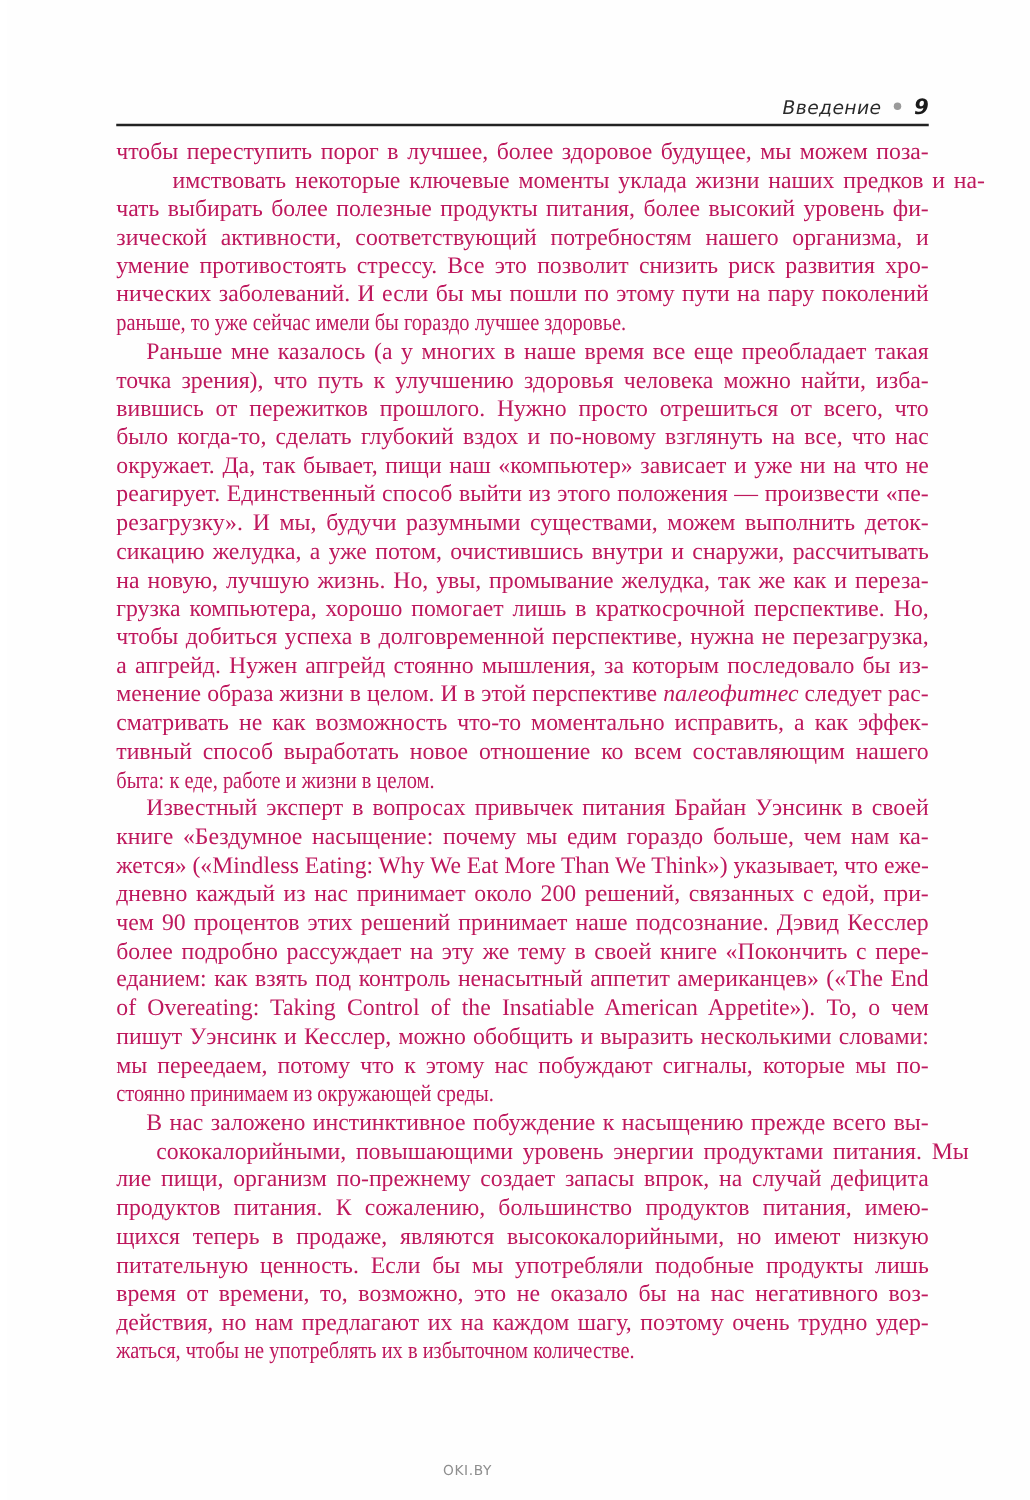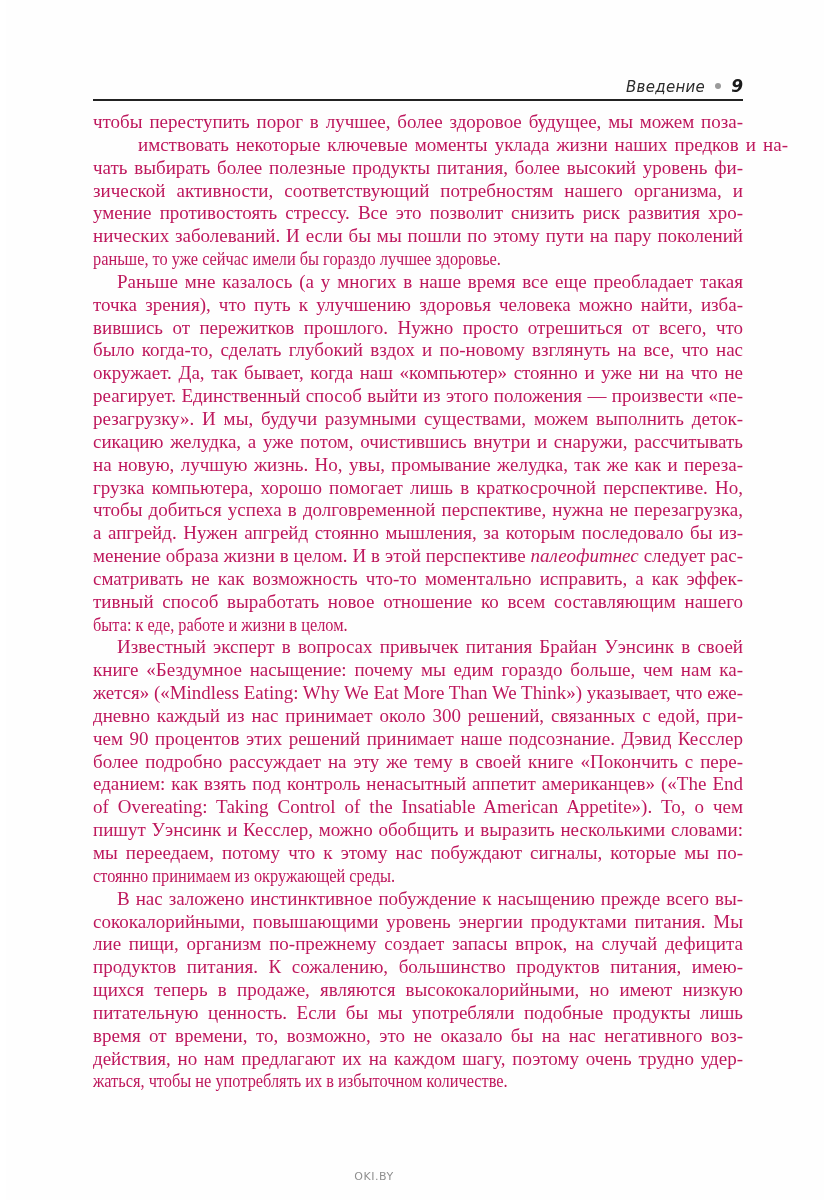--- a/index.html
+++ b/index.html
@@ -49,49 +49,49 @@
         <div class="line"><span class="inner" style="width: 650px; transform: scaleX(1); transform-origin: left center;">зической активности, соответствующий потребностям нашего организма, и</span></div>
         <div class="line"><span class="inner" style="width: 650px; transform: scaleX(1); transform-origin: left center;">умение противостоять стрессу. Все это позволит снизить риск развития хро-</span></div>
         <div class="line"><span class="inner" style="width: 650px; transform: scaleX(1); transform-origin: left center;">нических заболеваний. И если бы мы пошли по этому пути на пару поколений</span></div>
         <div class="line last"><span class="inner" style="width: auto; transform: scaleX(0.86); transform-origin: left center;">раньше, то уже сейчас имели бы гораздо лучшее здоровье.</span></div>
       </div>
       <div>
         <div class="line indent"><span class="inner" style="width: 626px; transform: scaleX(1); transform-origin: left center;">Раньше мне казалось (а у многих в наше время все еще преобладает такая</span></div>
         <div class="line"><span class="inner" style="width: 650px; transform: scaleX(1); transform-origin: left center;">точка зрения), что путь к улучшению здоровья человека можно найти, изба-</span></div>
         <div class="line"><span class="inner" style="width: 650px; transform: scaleX(1); transform-origin: left center;">вившись от пережитков прошлого. Нужно просто отрешиться от всего, что</span></div>
         <div class="line"><span class="inner" style="width: 650px; transform: scaleX(1); transform-origin: left center;">было когда-то, сделать глубокий вздох и по-новому взглянуть на все, что нас</span></div>
-        <div class="line"><span class="inner" style="width: 650px; transform: scaleX(1); transform-origin: left center;">окружает. Да, так бывает, когда наш «компьютер» стоянно и уже ни на что не</span></div>
+        <div class="line"><span class="inner" style="width: 650px; transform: scaleX(1); transform-origin: left center;">окружает. Да, так бывает, пищи наш «компьютер» зависает и уже ни на что не</span></div>
         <div class="line"><span class="inner" style="width: 650px; transform: scaleX(1); transform-origin: left center;">реагирует. Единственный способ выйти из этого положения — произвести «пе-</span></div>
         <div class="line"><span class="inner" style="width: 650px; transform: scaleX(1); transform-origin: left center;">резагрузку». И мы, будучи разумными существами, можем выполнить деток-</span></div>
         <div class="line"><span class="inner" style="width: 650px; transform: scaleX(1); transform-origin: left center;">сикацию желудка, а уже потом, очистившись внутри и снаружи, рассчитывать</span></div>
         <div class="line"><span class="inner" style="width: 650px; transform: scaleX(1); transform-origin: left center;">на новую, лучшую жизнь. Но, увы, промывание желудка, так же как и переза-</span></div>
         <div class="line"><span class="inner" style="width: 650px; transform: scaleX(1); transform-origin: left center;">грузка компьютера, хорошо помогает лишь в краткосрочной перспективе. Но,</span></div>
         <div class="line"><span class="inner" style="width: 650px; transform: scaleX(1); transform-origin: left center;">чтобы добиться успеха в долговременной перспективе, нужна не перезагрузка,</span></div>
         <div class="line"><span class="inner" style="width: 650px; transform: scaleX(1); transform-origin: left center;">а апгрейд. Нужен апгрейд стоянно мышления, за которым последовало бы из-</span></div>
         <div class="line"><span class="inner" style="width: 650px; transform: scaleX(1); transform-origin: left center;">менение образа жизни в целом. И в этой перспективе <span class="em">палеофитнес</span> следует рас-</span></div>
         <div class="line"><span class="inner" style="width: 650px; transform: scaleX(1); transform-origin: left center;">сматривать не как возможность что-то моментально исправить, а как эффек-</span></div>
         <div class="line"><span class="inner" style="width: 650px; transform: scaleX(1); transform-origin: left center;">тивный способ выработать новое отношение ко всем составляющим нашего</span></div>
         <div class="line last"><span class="inner" style="width: auto; transform: scaleX(0.86); transform-origin: left center;">быта: к еде, работе и жизни в целом.</span></div>
       </div>
       <div>
         <div class="line indent"><span class="inner" style="width: 626px; transform: scaleX(1); transform-origin: left center;">Известный эксперт в вопросах привычек питания Брайан Уэнсинк в своей</span></div>
         <div class="line"><span class="inner" style="width: 650px; transform: scaleX(1); transform-origin: left center;">книге «Бездумное насыщение: почему мы едим гораздо больше, чем нам ка-</span></div>
         <div class="line"><span class="inner" style="width: 653px; transform: scaleX(0.995406); transform-origin: left center;">жется» («Mindless Eating: Why We Eat More Than We Think») указывает, что еже-</span></div>
-        <div class="line"><span class="inner" style="width: 650px; transform: scaleX(1); transform-origin: left center;">дневно каждый из нас принимает около 300 решений, связанных с едой, при-</span></div>
+        <div class="line"><span class="inner" style="width: 650px; transform: scaleX(1); transform-origin: left center;">дневно каждый из нас принимает около 200 решений, связанных с едой, при-</span></div>
         <div class="line"><span class="inner" style="width: 650px; transform: scaleX(1); transform-origin: left center;">чем 90 процентов этих решений принимает наше подсознание. Дэвид Кесслер</span></div>
         <div class="line"><span class="inner" style="width: 650px; transform: scaleX(1); transform-origin: left center;">более подробно рассуждает на эту же тему в своей книге «Покончить с пере-</span></div>
         <div class="line"><span class="inner" style="width: 650px; transform: scaleX(1); transform-origin: left center;">еданием: как взять под контроль ненасытный аппетит американцев» («The End</span></div>
         <div class="line"><span class="inner" style="width: 650px; transform: scaleX(1); transform-origin: left center;">of Overeating: Taking Control of the Insatiable American Appetite»). То, о чем</span></div>
         <div class="line"><span class="inner" style="width: 650px; transform: scaleX(1); transform-origin: left center;">пишут Уэнсинк и Кесслер, можно обобщить и выразить несколькими словами:</span></div>
         <div class="line"><span class="inner" style="width: 650px; transform: scaleX(1); transform-origin: left center;">мы переедаем, потому что к этому нас побуждают сигналы, которые мы по-</span></div>
         <div class="line last"><span class="inner" style="width: auto; transform: scaleX(0.86); transform-origin: left center;">стоянно принимаем из окружающей среды.</span></div>
       </div>
       <div>
         <div class="line indent"><span class="inner" style="width: 626px; transform: scaleX(1); transform-origin: left center;">В нас заложено инстинктивное побуждение к насыщению прежде всего вы-</span></div>
-        <div class="line"><span class="inner" style="width: 650px; transform: scaleX(1); transform-origin: left center;">сококалорийными, повышающими уровень энергии продуктами питания. Мы</span></div>
+        <div class="line"><span class="inner" style="width: 650px; transform: scaleX(1); transform-origin: left center; margin-left: 32px;">сококалорийными, повышающими уровень энергии продуктами питания. Мы</span></div>
         <div class="line"><span class="inner" style="width: 650px; transform: scaleX(1); transform-origin: left center;">лие пищи, организм по-прежнему создает запасы впрок, на случай дефицита</span></div>
         <div class="line"><span class="inner" style="width: 650px; transform: scaleX(1); transform-origin: left center;">продуктов питания. К сожалению, большинство продуктов питания, имею-</span></div>
         <div class="line"><span class="inner" style="width: 650px; transform: scaleX(1); transform-origin: left center;">щихся теперь в продаже, являются высококалорийными, но имеют низкую</span></div>
         <div class="line"><span class="inner" style="width: 650px; transform: scaleX(1); transform-origin: left center;">питательную ценность. Если бы мы употребляли подобные продукты лишь</span></div>
         <div class="line"><span class="inner" style="width: 650px; transform: scaleX(1); transform-origin: left center;">время от времени, то, возможно, это не оказало бы на нас негативного воз-</span></div>
         <div class="line"><span class="inner" style="width: 650px; transform: scaleX(1); transform-origin: left center;">действия, но нам предлагают их на каждом шагу, поэтому очень трудно удер-</span></div>
         <div class="line last"><span class="inner" style="width: auto; transform: scaleX(0.86); transform-origin: left center;">жаться, чтобы не употреблять их в избыточном количестве.</span></div>
       </div>
     </div>
 

